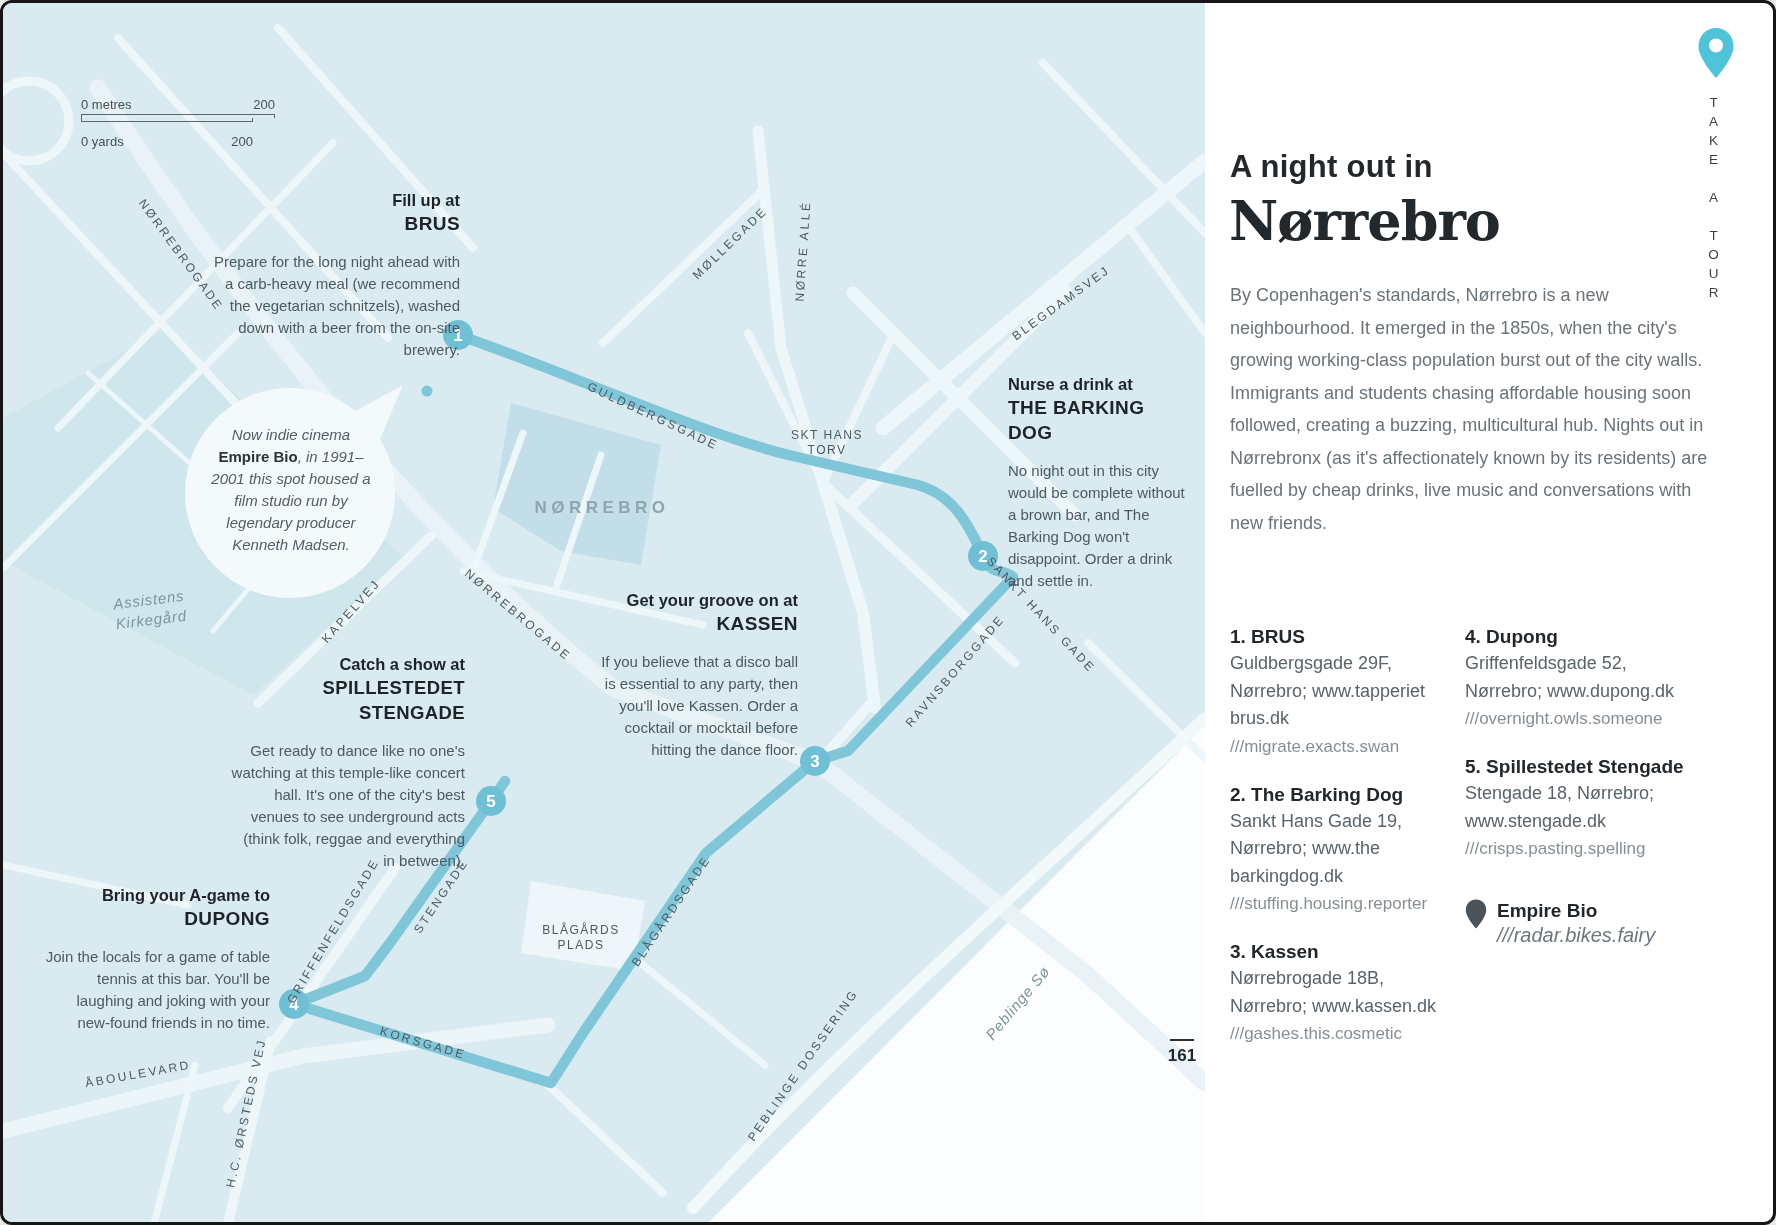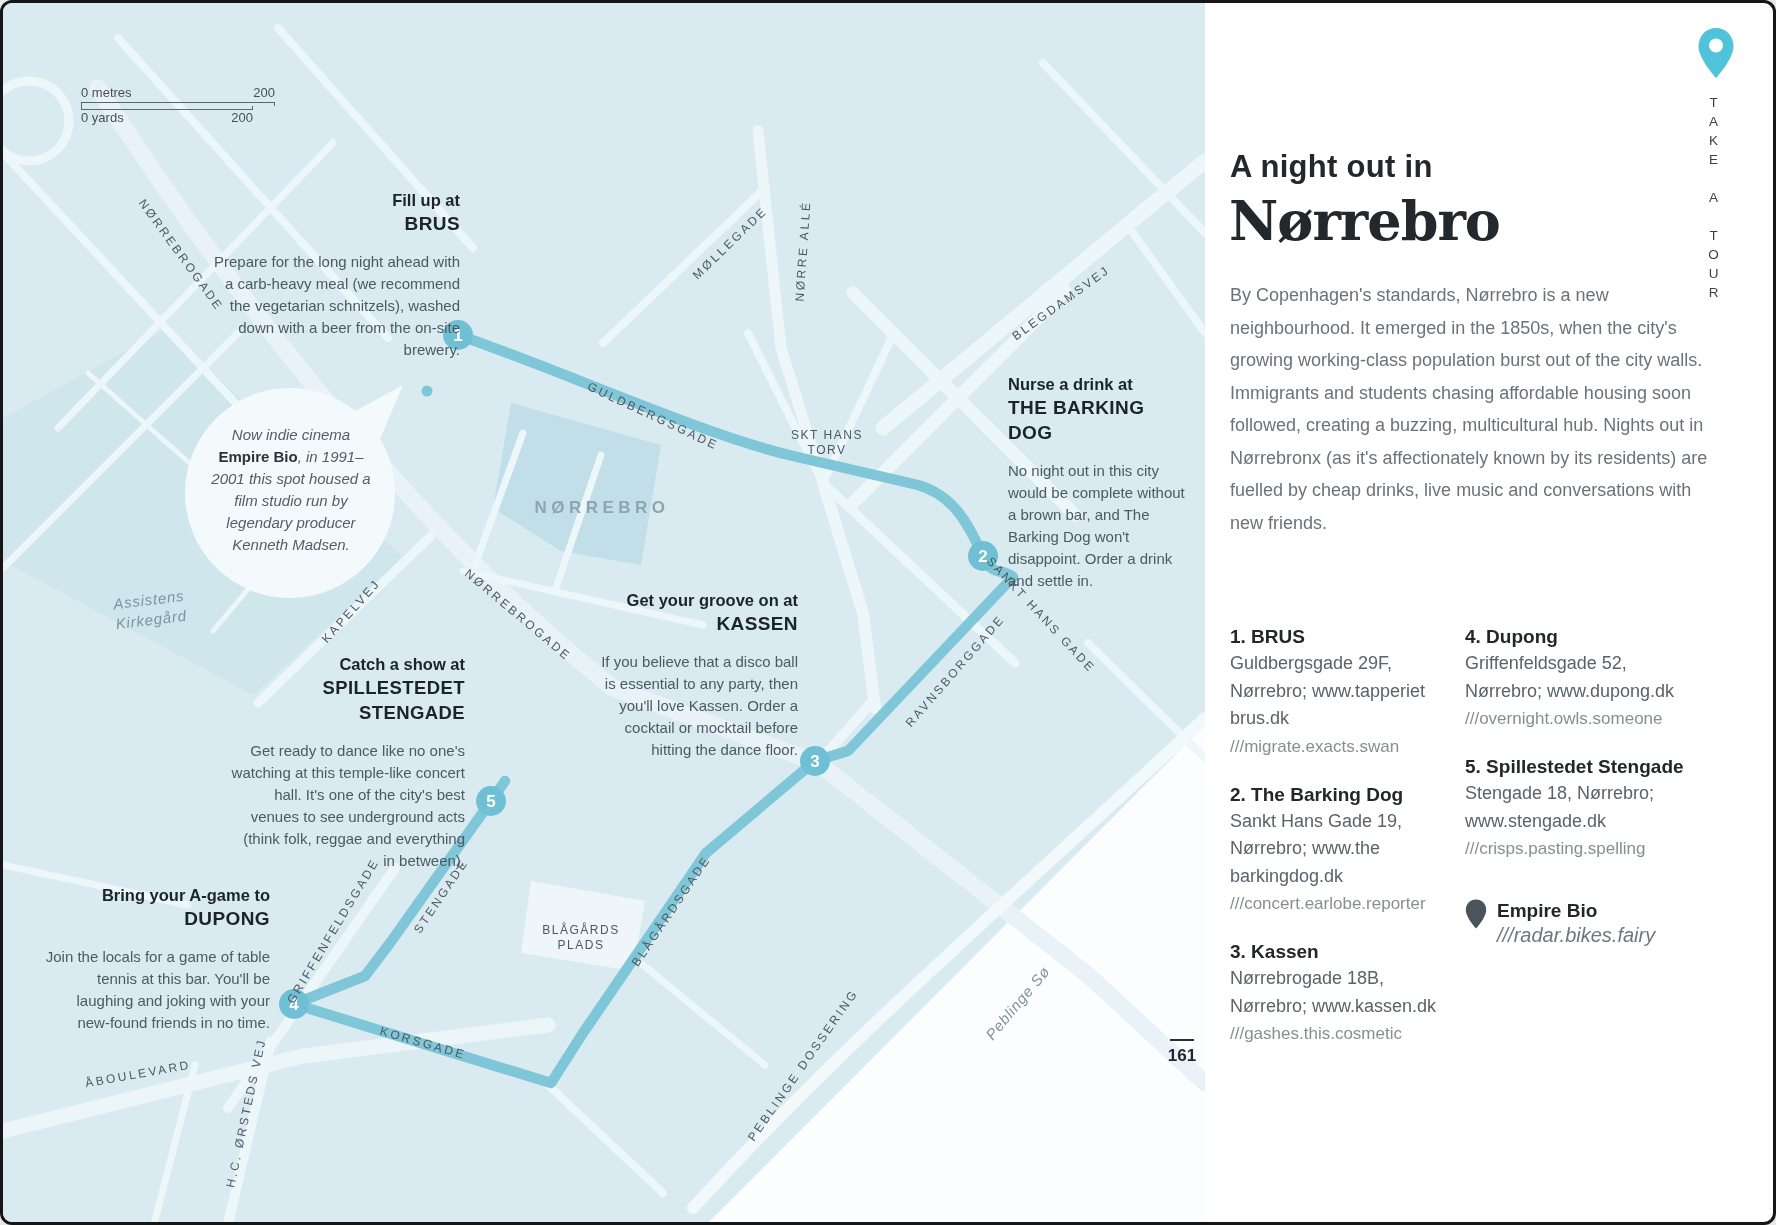--- a/index.html
+++ b/index.html
@@ -20,21 +20,21 @@
   .anno{position:absolute;z-index:3;}
   .anno .t{font-weight:bold;font-size:16.5px;color:#1d2328;line-height:22px;}
   .anno .v{font-weight:bold;font-size:19px;letter-spacing:.4px;color:#1d2328;line-height:25px;}
   .anno .b{font-size:15px;line-height:22px;color:#4d5962;margin-top:15px;}
   .ra{text-align:right;} .la{text-align:left;}
   #bubble-text{position:absolute;left:202px;top:421px;width:172px;text-align:center;z-index:3;
     font-style:italic;font-size:15px;line-height:22px;color:#525d66;}
   #bubble-text .eb{font-style:normal;font-weight:bold;color:#2b3338;}
   
   #scalebar{position:absolute;left:78px;top:82px;z-index:3;color:#454f57;font-size:13px;}
-  .sc-row{display:flex;justify-content:space-between;}
+  .sc-row{display:flex;justify-content:space-between;margin-top:12px;}
   .sc-m{width:194px;} .sc-y{width:172px;}
   .sc-line-m{width:194px;height:4px;border:1.5px solid #5a656c;border-bottom:none;margin-top:2px;}
   .sc-line-y{width:172px;height:4px;border:1.5px solid #5a656c;border-top:none;}
   
   .rp{position:absolute;z-index:4;}
   #title-small{left:1227px;top:146px;font-size:31px;font-weight:bold;color:#23282c;letter-spacing:.3px;}
   #title-big{left:1226px;top:186px;font-family:"DejaVu Serif",serif;font-weight:bold;
     font-size:54px;color:#23282c;letter-spacing:-1px;}
   #intro{left:1227px;top:276px;width:488px;font-size:18px;line-height:32.5px;color:#6a737a;}
   .col{position:absolute;top:620px;z-index:4;}
@@ -214,21 +214,21 @@
       <div class="ad">Guldbergsgade 29F,
 Nørrebro; www.tapperiet
 brus.dk</div>
       <div class="w3">///migrate.exacts.swan</div>
     </div>
     <div class="item">
       <div class="nm">2. The Barking Dog</div>
       <div class="ad">Sankt Hans Gade 19,
 Nørrebro; www.the
 barkingdog.dk</div>
-      <div class="w3">///concert.earlobe.reporter</div>
+      <div class="w3">///stuffing.housing.reporter</div>
     </div>
     <div class="item">
       <div class="nm">3. Kassen</div>
       <div class="ad">Nørrebrogade 18B,
 Nørrebro; www.kassen.dk</div>
       <div class="w3">///gashes.this.cosmetic</div>
     </div>
   </div>
 
   <div class="col" id="col2">

